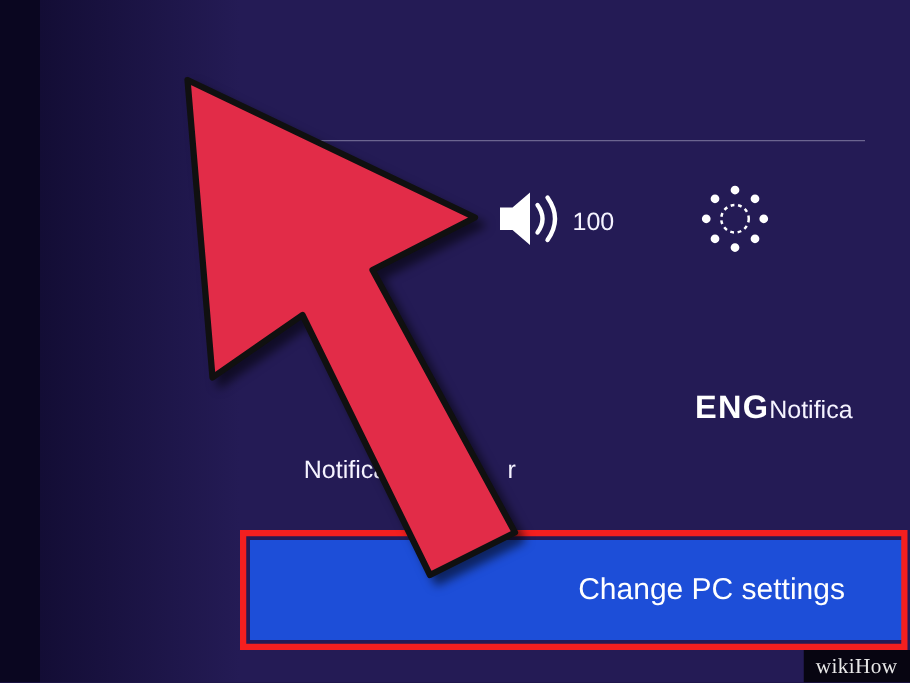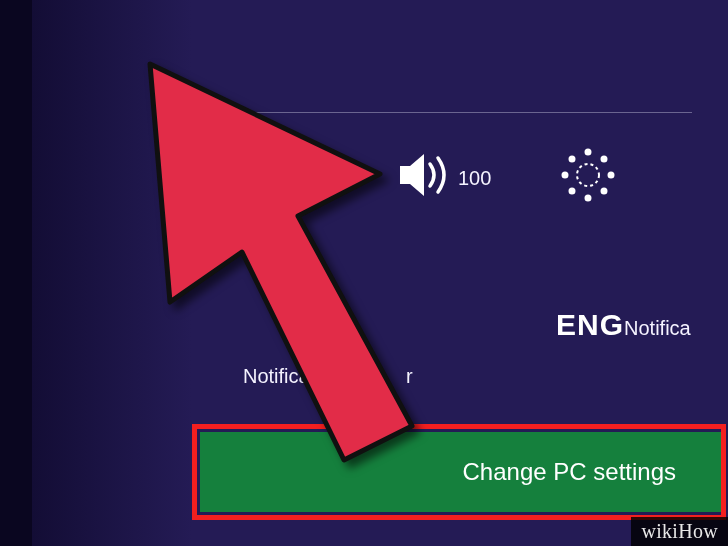--- a/index.html
+++ b/index.html
@@ -72,21 +72,21 @@
   margin-top: 6px;
   color: #f5f3ff;
   font-weight: 300;
 }
 .change-bar {
   position: absolute;
   left: 200px;
   right: 6px;
   top: 432px;
   height: 80px;
-  background: #15803d;
+  background: #1d4ed8;
   display: flex;
   align-items: center;
   justify-content: flex-end;
   padding-right: 46px;
   font-size: 24px;
   font-weight: 300;
   color: #fff;
 }
 .highlight-box {
   position: absolute;
@@ -103,21 +103,21 @@
   top: 36px;
   pointer-events: none;
 }
 .watermark {
   position: absolute;
   right: 0;
   bottom: 0;
   background: rgba(0,0,0,0.8);
   color: #e8e8e8;
   font-family: Georgia, serif;
-  font-size: 20px;
+  font-size: 17px;
   padding: 3px 10px;
   letter-spacing: 0.3px;
 }
 .network-icon-partial {
   position: absolute;
   left: 250px;
   top: 145px;
 }
 .notif-label {
   position: absolute;
@@ -192,21 +192,21 @@
 <div class="tiles-row2">
   <div class="tile" style="visibility:hidden">
     <div class="tile-icon"></div>
       <div class="tile-label"></div>
   </div>
   <div class="tile" style="visibility:hidden">
     <div class="tile-icon"></div>
       <div class="tile-label"></div>
   </div>
   <div class="tile">
-    <div class="tile-icon" style="font-size:30px;font-weight:700;letter-spacing:1px">
+    <div class="tile-icon" style="font-size:26px;font-weight:700;letter-spacing:1px">
       <span>ENG</span>
     </div>
     <div class="tile-label">Notifica</div>
   </div>
 </div>
 
 <div class="change-bar">
   <span>Change PC settings</span>
 </div>
 

